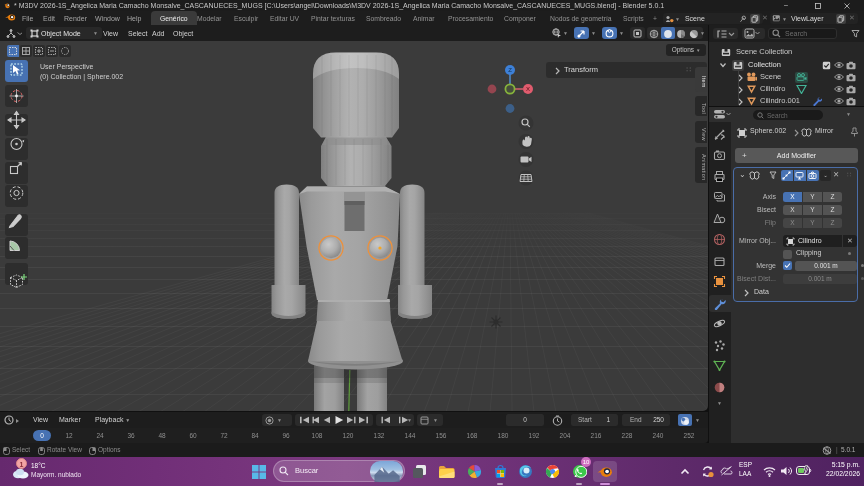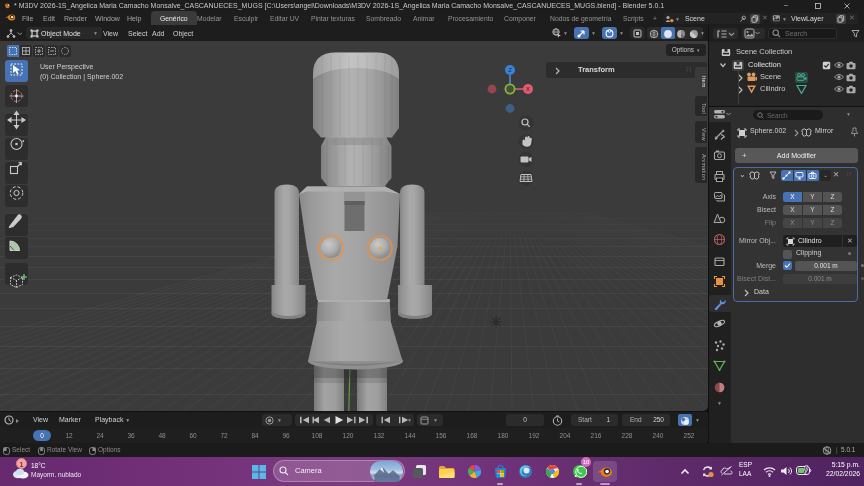--- a/index.html
+++ b/index.html
@@ -366,21 +366,21 @@
           <path d="M5,186 L9,190.5" stroke="#555"></path>
         </g>
       <g stroke="#cccccc" stroke-width="1" fill="none">
           <path d="M5.5,217.5 L5.5,224.5 L11.5,227.5 L17.5,224.5 L17.5,217.5 M5.5,217.5 L11.5,215 L17.5,217.5 M5.5,217.5 L11.5,220.5 L17.5,217.5 M11.5,220.5 L11.5,227.5" stroke-dasharray="1.6,1.2"></path>
           <path d="M19,214 l0,6 M16,217 l6,0" stroke="#7dd87d" stroke-width="1.2"></path>
         </g>
     </svg>
     <div style="position:absolute;left:546px;top:37px;width:161px;height:16px;background:rgba(43,43,43,0.92);border-radius:3px;color:#d8d8d8;font-size:7.5px;line-height:16px;">
       <svg style="position:absolute;left:8px;top:5px" width="7" height="8" viewBox="0 0 7 8">
           <path d="M2,1 L5,4 L2,7" stroke="#b8b8b8" stroke-width="1.2" fill="none"></path>
-        </svg><span style="margin-left:32px;font-weight:bold;">Transform</span>
+        </svg><span style="margin-left:18px;">Transform</span>
       <span style="position:absolute;right:16px;top:0;color:#6f6f6f;">∷</span>
     </div>
     <div class="ntab" style="top:42px;height:25px;background:#3a3a3a;color:#e3e3e3;padding-top:5px;">Item</div>
     <div class="ntab" style="top:71px;height:20px;padding-top:4px;">Tool</div>
     <div class="ntab" style="top:96px;height:22px;padding-top:4px;">View</div>
     <div class="ntab" style="top:122px;height:36px;padding-top:4px;">Animation</div>
     <div style="position:absolute;left:666px;top:19px;width:40px;height:12px;background:#232323;border-radius:3px;color:#c7c7c7;font-size:6.5px;line-height:12px;text-align:center;">Options <span style="font-size:4.5px;color:#999">▼</span></div>
   </div>
   <div class="abs" id="timeline">
     <svg style="position:absolute;left:4px;top:3px" width="18" height="10" viewBox="0 0 18 10">
@@ -561,20 +561,42 @@
       <svg class="eye" style="position:absolute;left:125px;top:2px" width="10" height="8" viewBox="0 0 10 8">
           <path d="M0.5,4 Q5,-1 9.5,4 Q5,9 0.5,4 Z" fill="none" stroke="#a9a9a9" stroke-width="0.9"></path>
           <circle cx="5" cy="4" r="1.6" fill="#a9a9a9"></circle>
         </svg>
       <svg style="position:absolute;left:137px;top:1.5px" width="10" height="9" viewBox="0 0 10 9">
           <rect x="0.5" y="2" width="9" height="6.3" rx="1" fill="#a9a9a9"></rect>
           <rect x="3" y="0.8" width="4" height="2" rx="0.5" fill="#a9a9a9"></rect>
           <circle cx="5" cy="5" r="1.8" fill="#262626"></circle>
         </svg>
     </div>
+    <div class="orow" style="top:70px;">
+        <svg style="position:absolute;left:28px;top:2.5px" width="7" height="8" viewBox="0 0 7 8">
+          <path d="M2,1 L5,4 L2,7" stroke="#c0c0c0" stroke-width="1.2" fill="none"></path>
+        </svg>
+      <svg style="position:absolute;left:37px;top:1px" width="11" height="10" viewBox="0 0 11 10">
+          <path d="M1,1.5 L10,1.5 L5.5,9.5 Z" fill="#e0995c"></path>
+          <path d="M3.5,3 L7.5,3 L5.5,6.5 Z" fill="#262626"></path>
+        </svg>
+      <span style="position:absolute;left:51px;">Cilindro.001</span>
+      <svg style="position:absolute;left:103px;top:1px" width="10" height="10" viewBox="0 0 10 10">
+          <path d="M8.2,1 a2.3,2.3 0 0 0 -2.4,3.3 L1.5,8.5 a1,1 0 0 0 1.4,1.4 L7,5.6 a2.3,2.3 0 0 0 2.9,-3 L8.3,4 L6.6,3.4 L6.4,1.8 Z" fill="#4b77d1"></path>
+        </svg>
+      <svg class="eye" style="position:absolute;left:125px;top:2px" width="10" height="8" viewBox="0 0 10 8">
+          <path d="M0.5,4 Q5,-1 9.5,4 Q5,9 0.5,4 Z" fill="none" stroke="#a9a9a9" stroke-width="0.9"></path>
+          <circle cx="5" cy="4" r="1.6" fill="#a9a9a9"></circle>
+        </svg>
+      <svg style="position:absolute;left:137px;top:1.5px" width="10" height="9" viewBox="0 0 10 9">
+          <rect x="0.5" y="2" width="9" height="6.3" rx="1" fill="#a9a9a9"></rect>
+          <rect x="3" y="0.8" width="4" height="2" rx="0.5" fill="#a9a9a9"></rect>
+          <circle cx="5" cy="5" r="1.8" fill="#262626"></circle>
+        </svg>
+    </div>
     <div style="position:absolute;left:29px;top:46px;width:1px;height:33px;background:#3f3f3f;"></div>
   </div>
   <div class="abs" id="props">
     <div id="ptabs"></div>
     <svg style="position:absolute;left:4px;top:2px" width="18" height="11" viewBox="0 0 18 11">
         <rect x="1" y="1" width="11" height="3.6" rx="1.8" fill="#b2b2b2"></rect>
         <rect x="1" y="6" width="11" height="3.6" rx="1.8" fill="#b2b2b2"></rect>
         <circle cx="9.5" cy="2.8" r="1.1" fill="#2e2e2e"></circle>
         <circle cx="3.5" cy="7.8" r="1.1" fill="#2e2e2e"></circle>
         <path d="M13.5,4 l2,2 l2,-2" stroke="#999" stroke-width="1" fill="none"></path>
@@ -775,21 +797,21 @@
           <rect x="0" y="0" width="7" height="7" fill="#58b8e8"></rect>
           <rect x="8" y="0" width="7" height="7" fill="#58b8e8"></rect>
           <rect x="0" y="8" width="7" height="7" fill="#58b8e8"></rect>
           <rect x="8" y="8" width="7" height="7" fill="#58b8e8"></rect>
         </svg>
     <span style="position:absolute;left:273px;top:3px;width:132px;height:22px;background:rgba(255,255,255,0.17);border:1px solid rgba(255,255,255,0.25);border-radius:11px;"></span>
     <svg style="position:absolute;left:279px;top:9px" width="10" height="10" viewBox="0 0 10 10">
           <circle cx="4" cy="4" r="3" fill="none" stroke="#f0e8f4" stroke-width="1.1"></circle>
           <path d="M6.3,6.3 L9,9" stroke="#f0e8f4" stroke-width="1.1"></path>
         </svg>
-    <span style="position:absolute;left:295px;top:9px;font-size:7.5px;color:#f4ecf6;">Camera</span>
+    <span style="position:absolute;left:295px;top:9px;font-size:7.5px;color:#f4ecf6;">Buscar</span>
     <span style="position:absolute;left:370px;top:4px;width:33px;height:21px;border-radius:10px;overflow:hidden;background:linear-gradient(180deg,#7ca6d8 0%,#9fc0e2 40%,#cddcef 55%,#8898b8 70%,#d8e2ee 100%);"></span>
     <svg style="position:absolute;left:370px;top:4px" width="33" height="21" viewBox="0 0 30 18" preserveAspectRatio="none">
           <path d="M4,12 L11,5 L17,11 L21,8 L27,13 L27,18 L4,18 Z" fill="#56688c" opacity="0.85"></path>
           <path d="M9,7 L13,10 L11,5 Z" fill="#e8eef6"></path>
         </svg>
     <span class="tico" style="left:409px;">
           <svg width="15" height="15" viewBox="0 0 15 15">
             <rect x="4" y="1" width="10" height="10" rx="1.5" fill="#e8e8ec"></rect>
             <rect x="1" y="4" width="10" height="10" rx="1.5" fill="#55585e"></rect>
           </svg>

